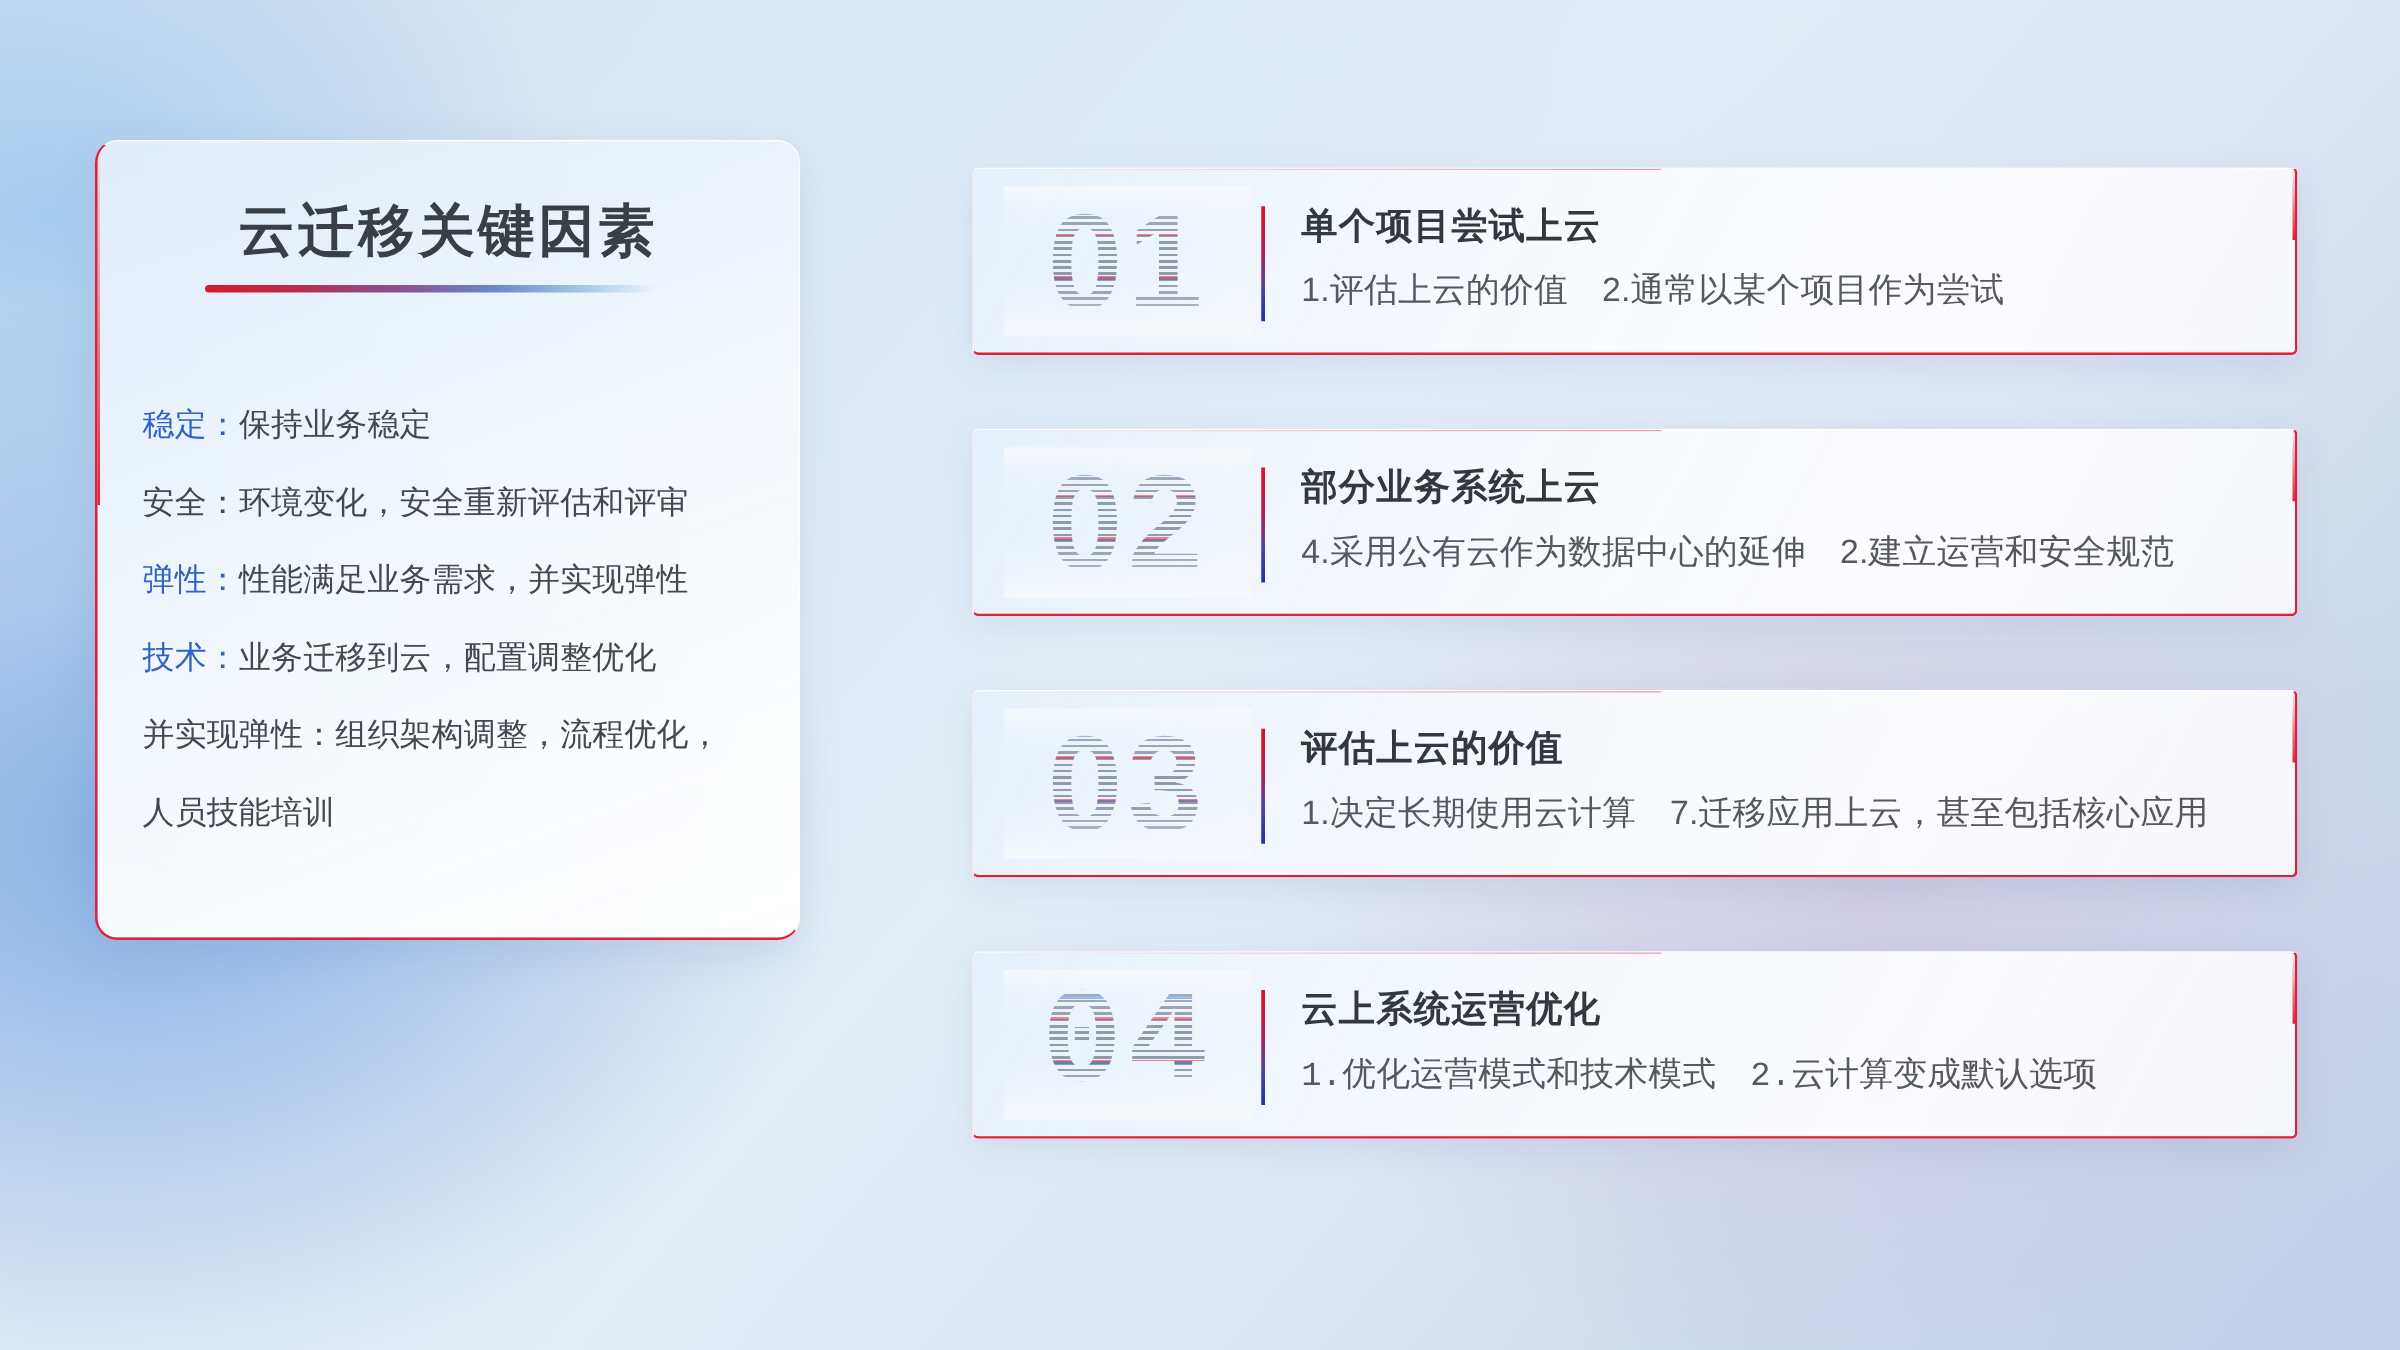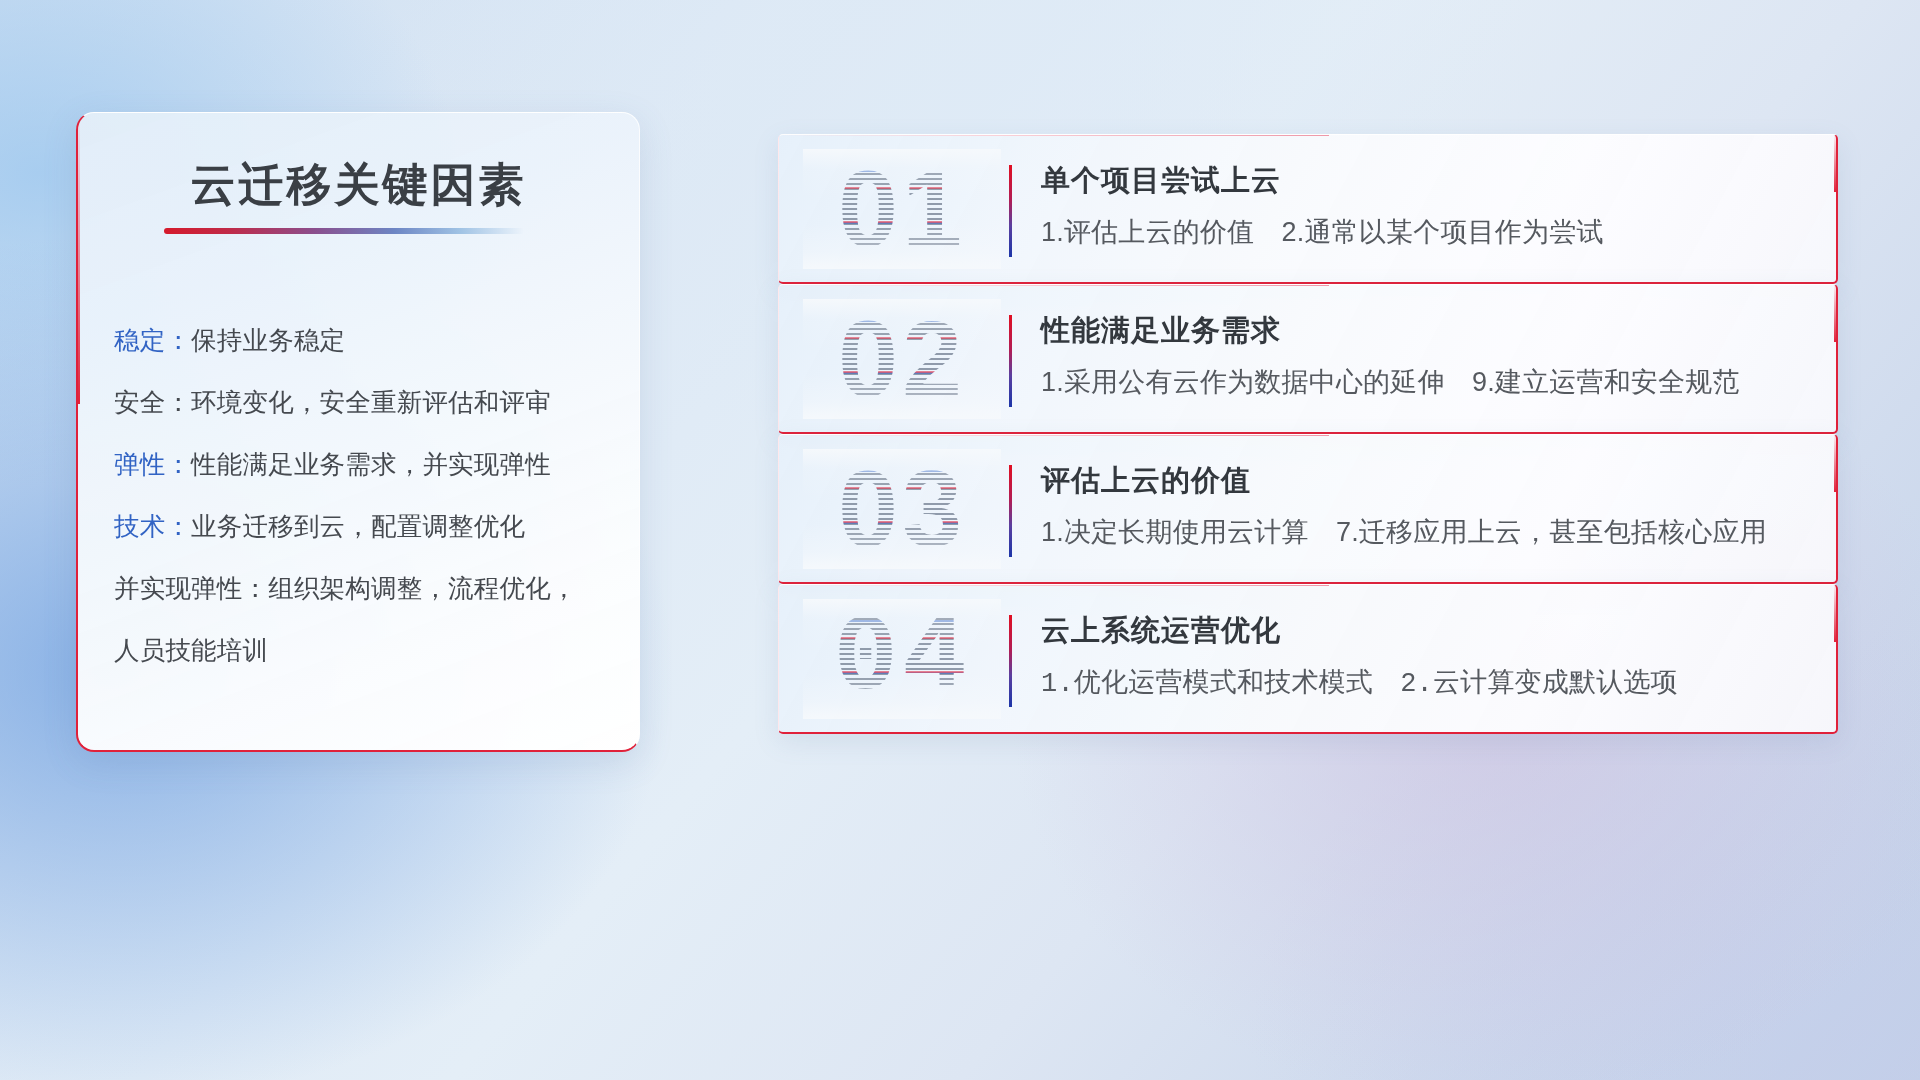--- a/index.html
+++ b/index.html
@@ -95,20 +95,21 @@
   .cards {
     position: absolute;
     left: 778px;
     top: 134px;
     width: 1060px;
   }
 
   .card {
     position: relative;
     height: 150px;
+    margin-bottom: 59px;
     border-radius: 5px;
     background: linear-gradient(118deg,
         rgba(230,240,250,0.92) 0%,
         rgba(240,246,252,0.94) 22%,
         rgba(249,251,253,0.95) 48%,
         rgba(253,253,255,0.96) 72%,
         rgba(248,248,252,0.95) 100%);
     border-top: 1.4px solid rgba(255,255,255,0.9);
     border-left: 1.4px solid rgba(255,230,234,0.9);
     border-right: 2.2px solid #e0213a;
@@ -272,22 +273,22 @@
     </div>
 
     <div class="card">
       <div class="card-num">
         <div class="glyph">02</div>
         <div class="glyph tint">02</div>
         <div class="fade"></div>
       </div>
       <div class="card-divider"></div>
       <div class="card-body">
-        <div class="card-title">性能满足业务需求</div>
-        <div class="card-sub">1.采用公有云作为数据中心的延伸　9.建立运营和安全规范</div>
+        <div class="card-title">部分业务系统上云</div>
+        <div class="card-sub">4.采用公有云作为数据中心的延伸　2.建立运营和安全规范</div>
       </div>
     </div>
 
     <div class="card">
       <div class="card-num">
         <div class="glyph">03</div>
         <div class="glyph tint">03</div>
         <div class="fade"></div>
       </div>
       <div class="card-divider"></div>

